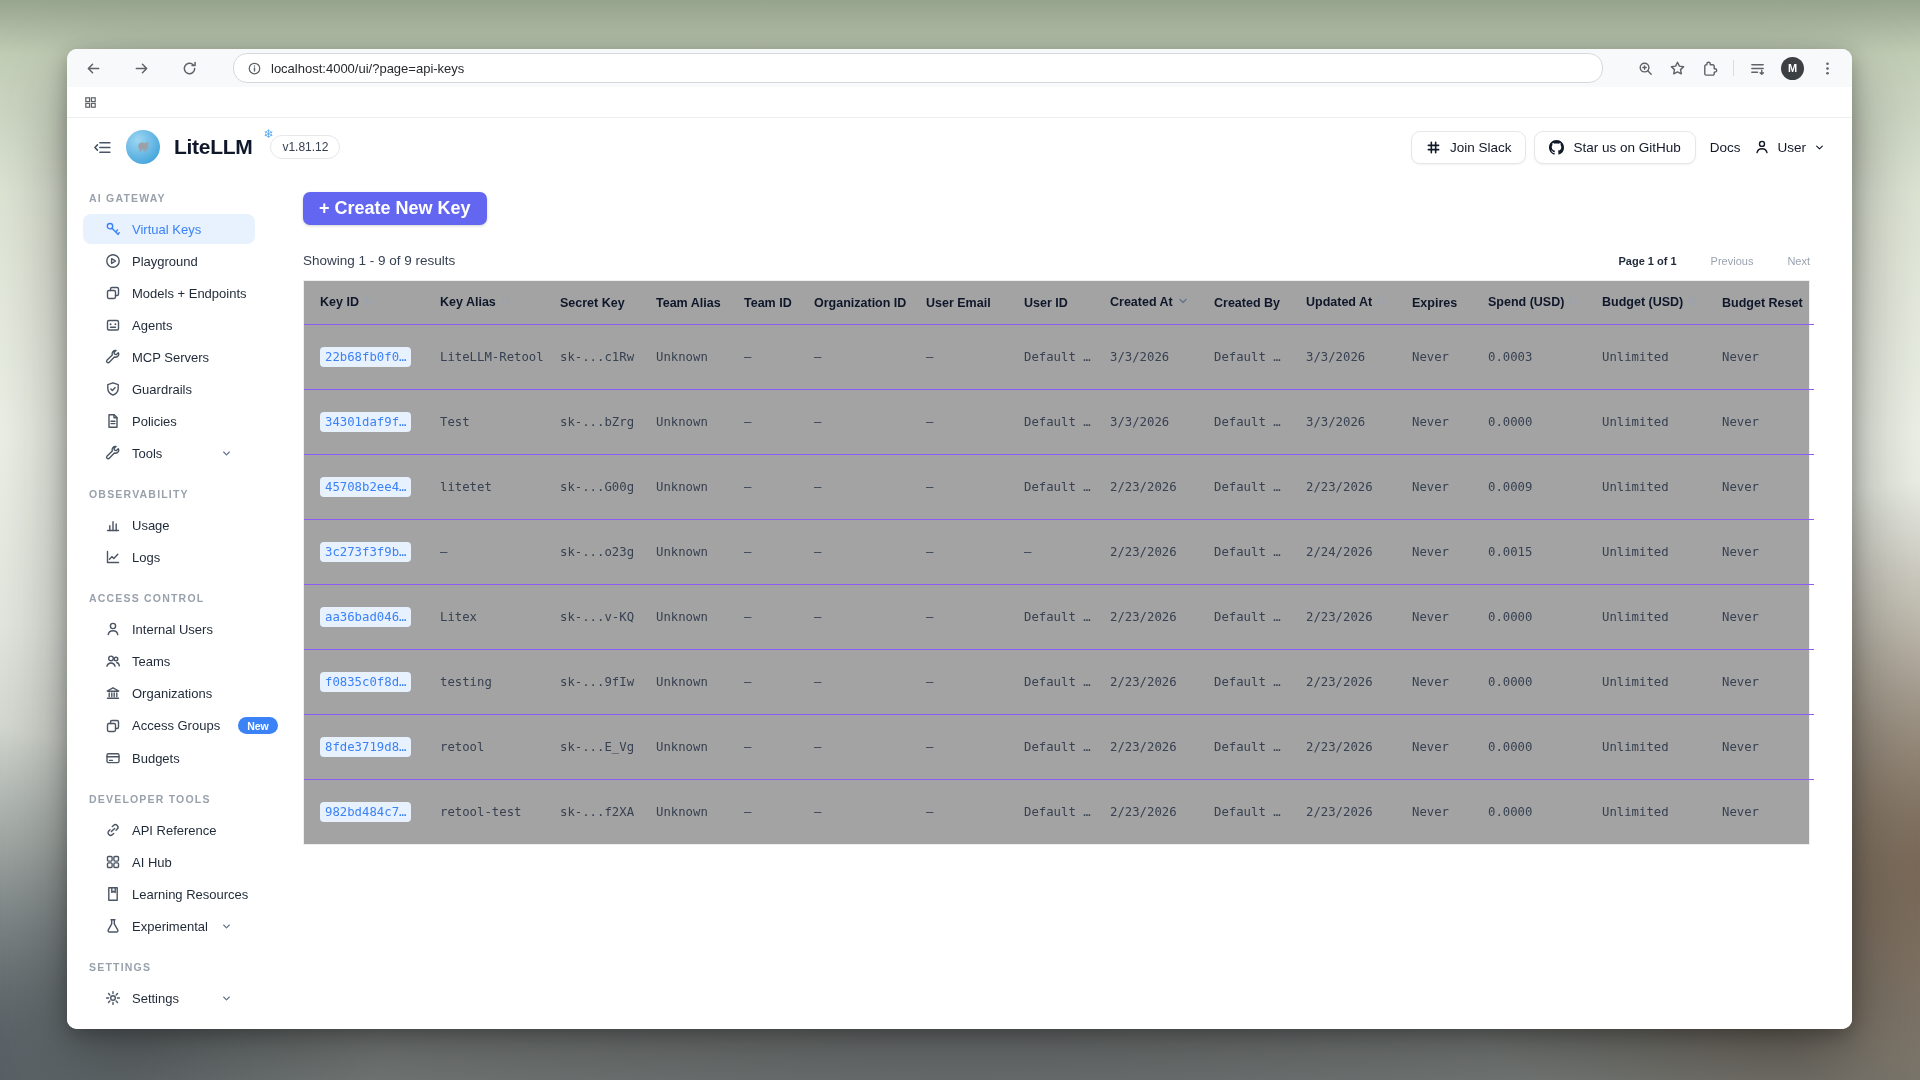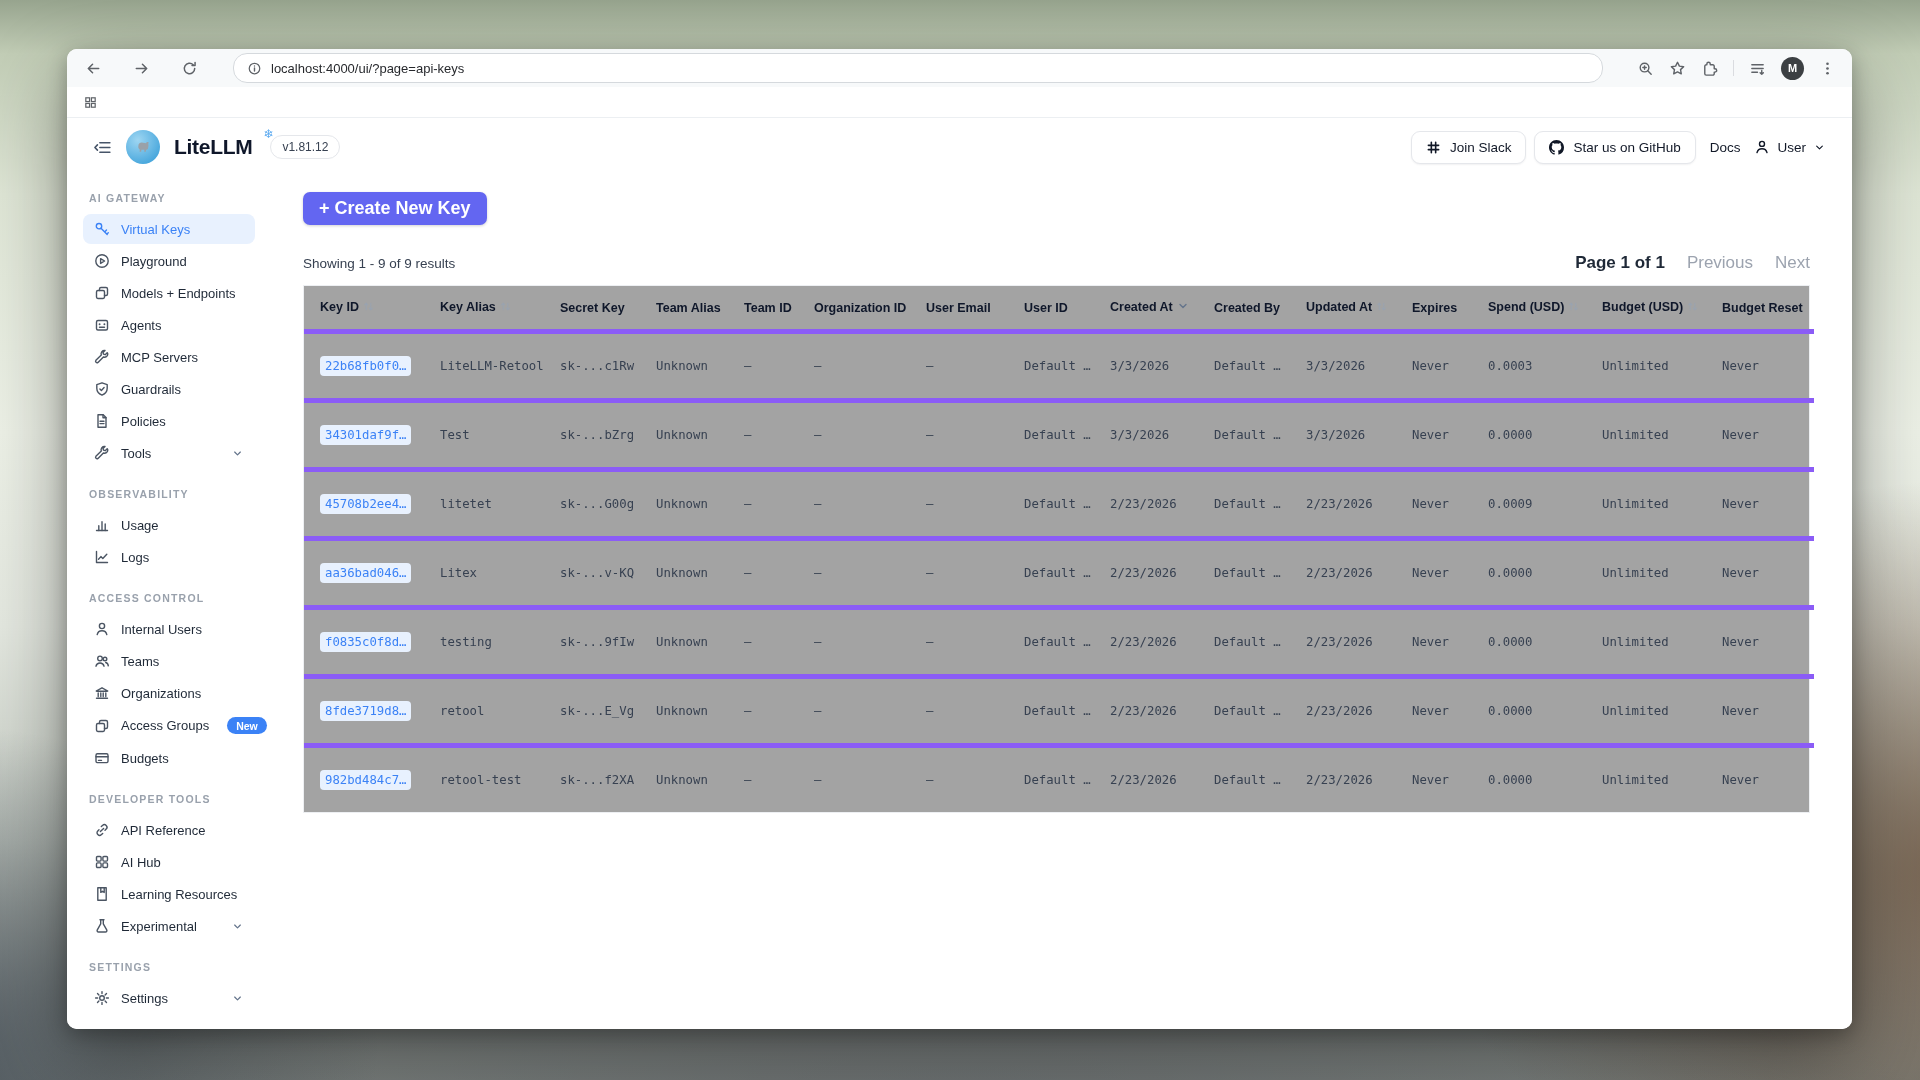--- a/index.html
+++ b/index.html
@@ -44,47 +44,47 @@
   .hdr-btn svg{width:15px;height:15px;}
   .stroke-ico{fill:none;stroke:currentColor;stroke-width:1.6;stroke-linecap:round;stroke-linejoin:round;}
   .docs-link{font-size:13.5px;color:#111827;margin:0 6px;cursor:pointer;}
   .user-menu{display:flex;align-items:center;gap:7px;font-size:13.5px;color:#111827;cursor:pointer;}
   .user-menu svg{width:16px;height:16px;fill:none;stroke:currentColor;stroke-width:1.4;stroke-linecap:round;stroke-linejoin:round;}
   
   .app-body{flex:1;display:flex;min-height:0;}
   .sidebar{width:198px;flex:none;padding:6px 10px 20px 16px;box-sizing:border-box;}
   .sec-label{font-size:10.5px;font-weight:700;letter-spacing:1.2px;color:#99a1ac;margin:20px 6px 10px;}
   .sec-label:first-child{margin-top:10px;}
-  .side-item{display:flex;align-items:center;gap:11px;padding:7px 11px;border-radius:8px;font-size:13px;color:#1f2937;margin:2px 0;cursor:pointer;white-space:nowrap;}
+  .side-item{display:flex;align-items:center;gap:11px;padding:7px 22px;border-radius:8px;font-size:13px;color:#1f2937;margin:2px 0;cursor:pointer;white-space:nowrap;}
   .side-item .s-ico{color:#4b5563;display:flex;flex:none;}
   .side-item.selected{background:#e8f1fe;color:#3b82f6;}
   .side-item.selected .s-ico{color:#3b82f6;}
   .s-ico svg{width:16px;height:16px;fill:none;stroke:currentColor;stroke-width:1.4;stroke-linecap:round;stroke-linejoin:round;}
   .new-badge{margin-left:7px;background:#3b82f6;color:#fff;font-size:10.5px;font-weight:600;padding:2.5px 9px;border-radius:10px;}
   .s-chev{margin-left:auto;color:#64748b;display:flex;}
   .s-chev svg{width:13px;height:13px;fill:none;stroke:currentColor;stroke-width:1.5;stroke-linecap:round;stroke-linejoin:round;}
   
   .main{flex:1;min-width:0;padding:16px 42px 0 38px;}
   .btn-primary{background:#6366f1;color:#fff;font-size:18px;font-weight:600;border:none;border-radius:7px;padding:6px 16px;box-shadow:0 1px 3px rgba(0,0,0,.18);cursor:pointer;font-family:inherit;}
   .filter-row{margin-top:22px;display:flex;gap:13px;}
   .btn-ghost{background:#fff;border:1px solid #e4e7eb;border-radius:8px;padding:8px 17px;font-size:13px;color:#1f2937;display:flex;align-items:center;gap:9px;box-shadow:0 1px 2px rgba(16,24,40,.05);cursor:pointer;font-family:inherit;}
   .btn-ghost svg{width:14px;height:14px;fill:none;stroke:#1f2937;stroke-width:1.4;stroke-linejoin:round;}
   .results-row{margin-top:28px;display:flex;align-items:center;justify-content:space-between;font-size:13.5px;color:#374151;}
-  .pager{display:flex;gap:22px;align-items:center;font-size:17px;}
+  .pager{display:flex;gap:34px;align-items:center;font-size:11px;}
   .page-info{font-weight:600;color:#1f2937;}
   .pager-btn{color:#9ca3af;cursor:default;}
   .table-card{margin-top:12px;background:#a3a3a3;border:1px solid #edeff2;}
   table{width:100%;border-collapse:collapse;table-layout:fixed;}
   th{text-align:left;font-size:12.5px;font-weight:700;color:#0f172a;padding:14px 8px;white-space:nowrap;overflow:hidden;cursor:pointer;}
   th:first-child,td:first-child{padding-left:16px;}
   th .sort{color:#9aa3af;margin-left:4px;vertical-align:-1px;display:inline-block;}
   th .sort svg{fill:none;stroke:currentColor;stroke-width:1.2;stroke-linecap:round;stroke-linejoin:round;}
   th .sort.desc{color:#64748b;}
   td{font-family:"DejaVu Sans Mono","Liberation Mono",monospace;font-size:12.3px;color:#374151;padding:25px 8px;white-space:nowrap;overflow:hidden;}
-  tbody tr{border-top:5px solid #8b5cf6;}
+  tbody tr{border-top:1px solid #8b5cf6;}
   .key-link{color:#3b82f6;background:#e8f1fe;padding:3px 5px;border-radius:4px;cursor:pointer;}
 </style>
 </head>
 <body>
 
 <div class="window">
 
   <div class="chrome">
     <div class="nav-btn">
         <svg viewBox="0 0 18 18">
@@ -515,20 +515,37 @@
                   <td>Default …</td>
                   <td>2/23/2026</td>
                   <td>Default …</td>
                   <td>2/23/2026</td>
                   <td>Never</td>
                   <td>0.0009</td>
                   <td>Unlimited</td>
                   <td>Never</td>
                 </tr>
                 <tr>
+                  <td><span class="key-link">3c273f3f9b…</span></td>
+                  <td>–</td>
+                  <td>sk-...o23g</td>
+                  <td>Unknown</td>
+                  <td>–</td>
+                  <td>–</td>
+                  <td>–</td>
+                  <td>–</td>
+                  <td>2/23/2026</td>
+                  <td>Default …</td>
+                  <td>2/24/2026</td>
+                  <td>Never</td>
+                  <td>0.0015</td>
+                  <td>Unlimited</td>
+                  <td>Never</td>
+                </tr>
+                <tr>
                   <td><span class="key-link">aa36bad046…</span></td>
                   <td>Litex</td>
                   <td>sk-...v-KQ</td>
                   <td>Unknown</td>
                   <td>–</td>
                   <td>–</td>
                   <td>–</td>
                   <td>Default …</td>
                   <td>2/23/2026</td>
                   <td>Default …</td>

